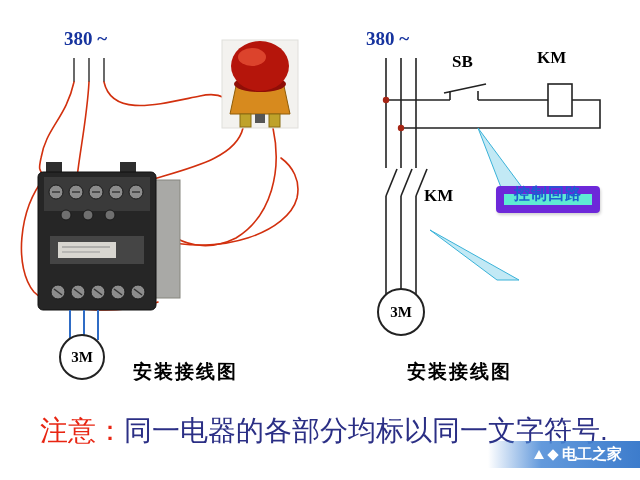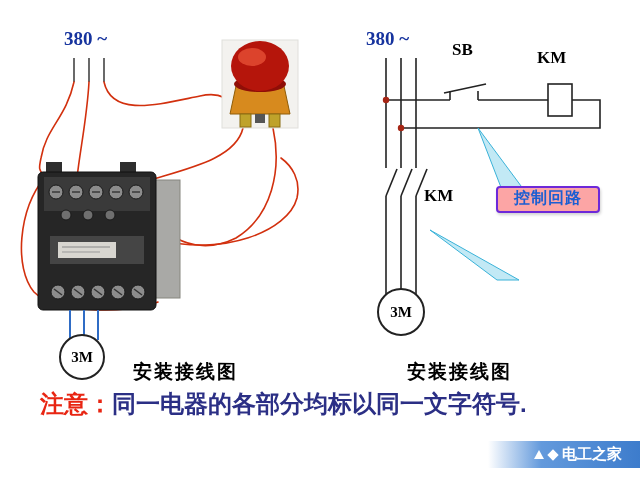--- a/index.html
+++ b/index.html
@@ -5,24 +5,24 @@
   * { margin:0; padding:0; box-sizing:border-box; }
   html,body { width:640px; height:480px; }
   body { background:#ffffff; font-family:"Liberation Sans","DejaVu Sans",sans-serif; }
   .stage { position:relative; width:640px; height:480px; background:#ffffff; overflow:hidden; }
   .abs { position:absolute; }
   .serif { font-family:"Liberation Serif","DejaVu Serif",serif; }
   .supply { color:#16339e; font-weight:bold; font-size:19px; white-space:nowrap; }
   .circuit-label { color:#000; font-weight:bold; font-size:17px; }
   .motor-label { font-weight:bold; font-size:15px; transform:translate(-50%,-50%); color:#000; }
   .caption { font-weight:bold; font-size:19px; color:#000; letter-spacing:2px; white-space:nowrap; }
-  .callout { position:absolute; border:2px solid #6d28d9; background:#fca5a5; color:#1b5ed2;
-             font-weight:bold; font-size:16px; display:flex; align-items:flex-start; justify-content:center;
+  .callout { position:absolute; border:8px solid #6d28d9; background:#5eead4; color:#1b5ed2;
+             font-weight:bold; font-size:16px; display:flex; align-items:flex-end; justify-content:center;
              border-radius:4px; box-shadow:1px 2px 3px rgba(0,0,0,.18); letter-spacing:1px; }
-  .note { position:absolute; left:40px; top:388px; font-weight:bold; font-size:24px; white-space:nowrap; }
+  .note { position:absolute; left:40px; top:412px; font-weight:normal; font-size:28px; white-space:nowrap; }
   .note .prefix { color:#e82512; }
   .note .body { color:#2b2f85; }
   .watermark { position:absolute; right:0; top:441px; width:152px; height:27px;
                background:linear-gradient(to right, rgba(72,136,214,0), rgba(72,136,214,.85) 35%, #3d7ccc);
                display:flex; align-items:center; justify-content:flex-end; gap:5px;
                padding-right:18px; color:#fff; font-weight:bold; font-size:15px; }
   .wm-tri { width:0; height:0; border-left:5px solid transparent; border-right:5px solid transparent;
             border-bottom:9px solid #fff; }
   .wm-sq { width:8px; height:8px; background:#fff; transform:rotate(45deg); }
 </style>
@@ -142,21 +142,21 @@
     <circle cx="401" cy="312" r="23" fill="#fff" stroke="#222" stroke-width="2"></circle>
 
     <polygon points="502,190 524,190 478,128" fill="#c2e9f5" stroke="#3ab2d8"></polygon>
     <polygon points="497,280 519,280 430,230" fill="#c2e9f5" stroke="#3ab2d8"></polygon>
   </svg>
 
   <span class="abs supply serif" style="left:64px;top:28px">380 ~</span>
 
   <span class="abs supply serif" style="left:366px;top:28px">380 ~</span>
 
-  <span class="abs circuit-label serif" style="left:452px;top:40px">SB</span>
+  <span class="abs circuit-label serif" style="left:452px;top:52px">SB</span>
 
   <span class="abs circuit-label serif" style="left:537px;top:48px">KM</span>
 
   <span class="abs circuit-label serif" style="left:424px;top:186px">KM</span>
 
   <span class="abs motor-label serif" style="left:82px;top:357px">3M</span>
 
   <span class="abs motor-label serif" style="left:401px;top:312px">3M</span>
 
   <span class="abs caption" style="left:133px;top:359px">安装接线图</span>

